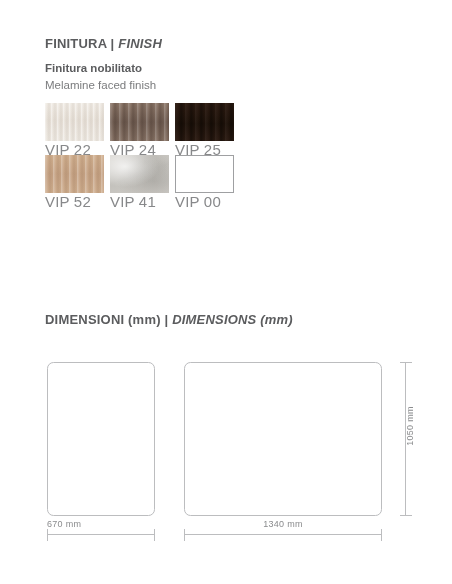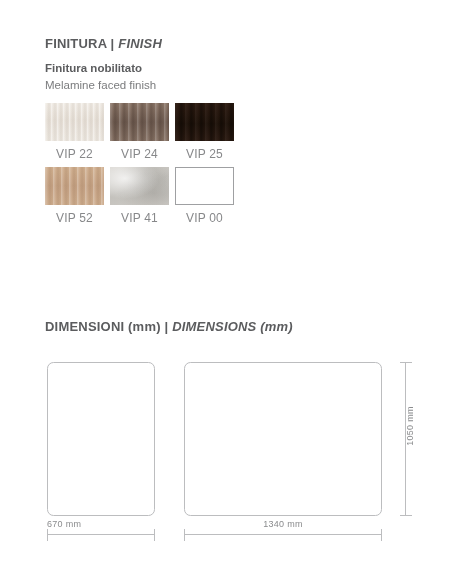--- a/index.html
+++ b/index.html
@@ -27,21 +27,21 @@
   .section-head .it {
     font-style: italic;
     font-weight: bold;
   }
   .section-head .sep {
     font-style: normal;
     font-weight: bold;
   }
 
   #finish-head { left: 45px; top: 36px; }
-  #dimensions-head { left: 45px; top: 319px; }
+  #dimensions-head { left: 45px; top: 312px; }
 
   
   #finish-sub-it {
     position: absolute;
     left: 45px;
     top: 62px;
     font-size: 11.5px;
     font-weight: bold;
     color: #5b5c5e;
     white-space: nowrap;
@@ -56,42 +56,40 @@
   }
 
   
   .swatch-row {
     position: absolute;
     left: 45px;
     display: flex;
     gap: 6px;
   }
   #swatch-row-1 { top: 103px; }
-  #swatch-row-2 { top: 167px; }
+  #swatch-row-2 { top: 155px; }
 
   .swatch-cell {
     width: 59px;
   }
   .swatch-chip {
     width: 59px;
     height: 38px;
     position: relative;
     overflow: hidden;
   }
   .swatch-chip .grain {
     position: absolute;
     inset: 0;
   }
   .swatch-label {
-    margin-top: 6px;
-    font-size: 12px;
+    font-size: 15px;
     color: #87888a;
     letter-spacing: 0.2px;
     white-space: nowrap;
-    text-align: center;
   }
 
   
   .g-vip22 {
     background:
       repeating-linear-gradient(90deg,
         rgba(255,255,255,0.55) 0px, rgba(255,255,255,0) 2px,
         rgba(170,160,150,0.16) 4px, rgba(255,255,255,0) 6px),
       linear-gradient(180deg,#efeae3 0%, #e6dfd6 45%, #ece7e0 100%);
   }

